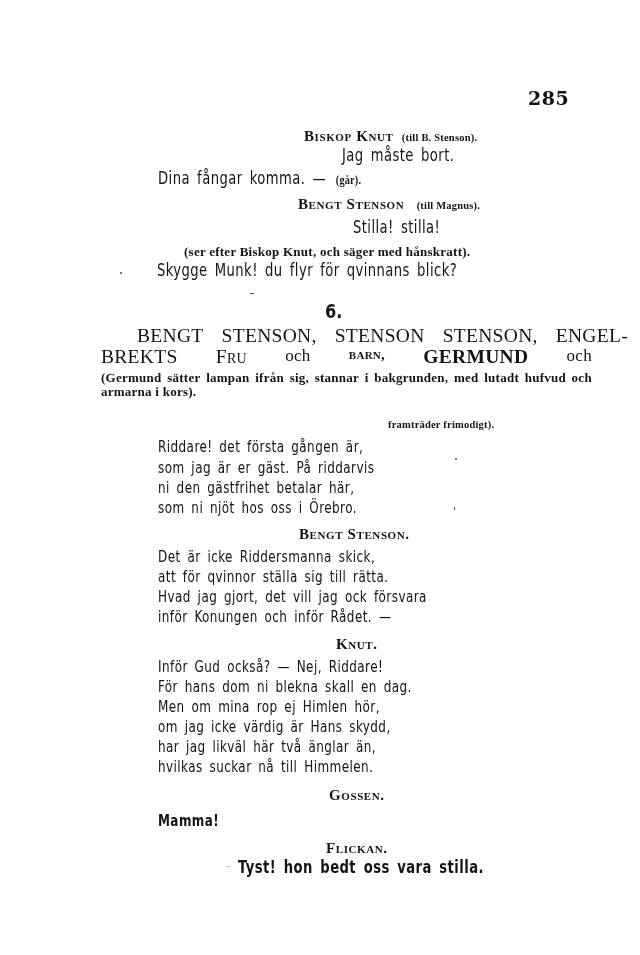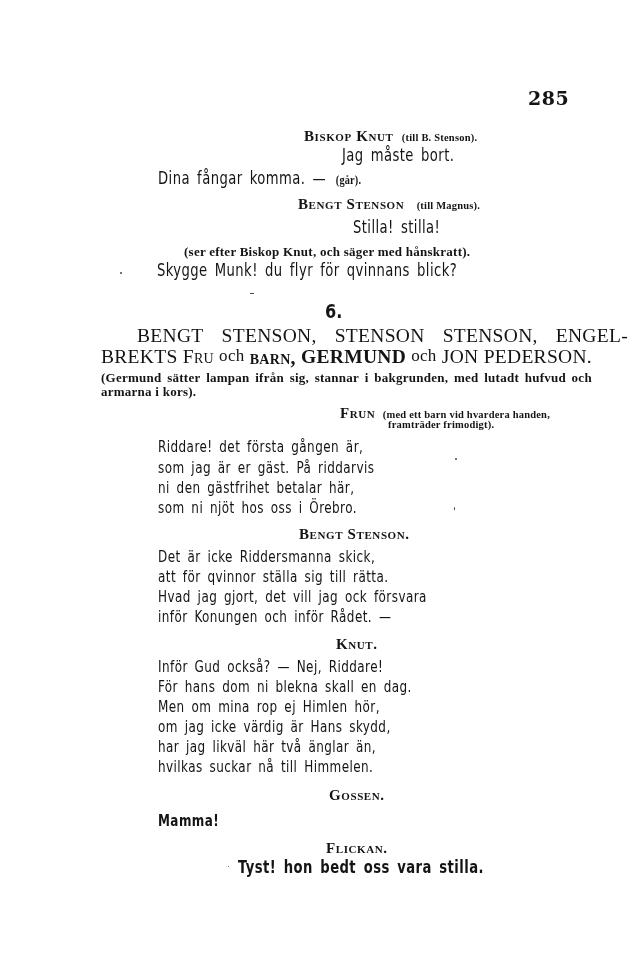--- a/index.html
+++ b/index.html
@@ -128,46 +128,41 @@
     <span>BENGT</span>
     <span>STENSON,</span>
     <span>STENSON</span>
     <span>STENSON,</span>
     <span>ENGEL-</span>
   </div>
   <div class="abs cast" style="left:85px; top:346px; width:491px; display:flex; justify-content:space-between;">
     <span>BREKTS</span>
     <span class="sc">Fru</span>
     <span class="lc">och</span>
-    <span class="sc lc" style="font-size:20px; font-weight:bold;">barn,</span>
+    <span class="sc lc" style="font-size:15px; font-weight:bold;">barn,</span>
     <span style="font-weight:bold;">GERMUND</span>
     <span class="lc">och</span>
-    <span>JON PEDERSON.</span>
   </div>
 
   <div class="abs stage stage-line" style="left:85px; top:370px; width:491px;">
     <span>(Germund</span>
     <span>sätter</span>
     <span>lampan</span>
     <span>ifrån</span>
     <span>sig,</span>
     <span>stannar</span>
     <span>i</span>
     <span>bakgrunden,</span>
     <span>med</span>
     <span>lutadt</span>
     <span>hufvud</span>
     <span>och</span>
   </div>
   <div class="abs stage" style="left:85px; top:384px;">armarna i kors).</div>
 
-  <div class="abs speaker" style="left:298px; top:405px;">
-    <span>Frun</span>
-    <span class="paren" style="margin-left:3px;">(med ett barn vid hvardera handen,</span>
-  </div>
   <div class="abs paren" style="left:372px; top:419px;">framträder frimodigt).</div>
 
   <div class="abs verse" style="left:142px; top:438px;">Riddare! det första gången är,</div>
   <div class="abs verse" style="left:142px; top:459px;">som jag är er gäst.  På riddarvis</div>
   <div class="abs verse" style="left:142px; top:479px;">ni den gästfrihet betalar här,</div>
   <div class="abs verse" style="left:142px; top:499px;">som ni njöt hos oss i Örebro.</div>
   <div class="abs dot" style="left:439px; top:458px;"></div>
   <div class="abs dot" style="left:438px; top:507px; width:1px; height:3px;"></div>
 
   <div class="abs speaker" style="left:257px; top:526px;">Bengt Stenson.</div>

